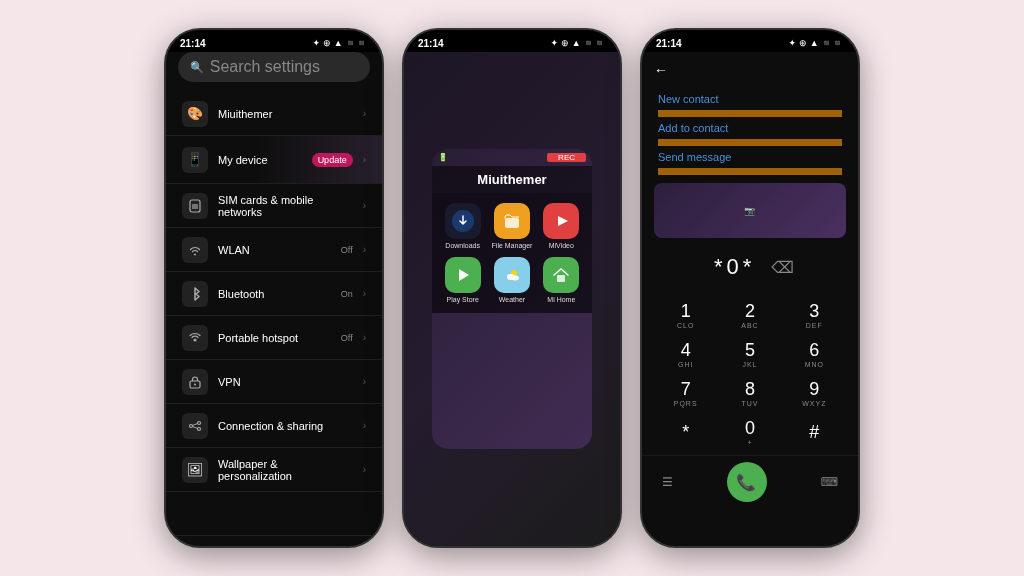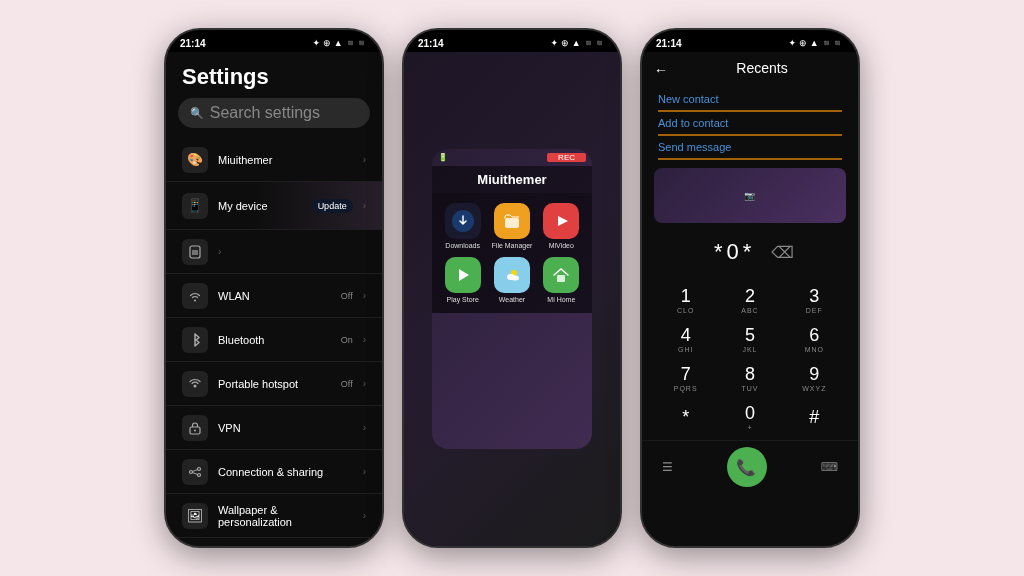--- a/index.html
+++ b/index.html
@@ -126,21 +126,21 @@
       font-weight: 500;
     }
 
     .item-subtitle {
       color: #888;
       font-size: 9px;
       margin-top: 1px;
     }
 
     .item-badge {
-      background: #0f172a;
+      background: #be185d;
       color: #fff;
       font-size: 9px;
       padding: 2px 6px;
       border-radius: 10px;
     }
 
     .item-status {
       color: #888;
       font-size: 9px;
     }
@@ -261,21 +261,21 @@
 
     .recents-actions {
       padding: 4px 16px;
     }
 
     .action-link {
       color: #4a90d9;
       font-size: 11px;
       padding: 5px 0;
       display: block;
-      border-bottom: 2px solid #a16207;
+      border-bottom: 7px solid #a16207;
     }
 
     .dial-display {
       text-align: center;
       padding: 8px;
       font-size: 22px;
       font-weight: 300;
       letter-spacing: 4px;
     }
 
@@ -349,21 +349,20 @@
     <div class="status-bar">
       <span class="status-time">21:14</span>
       <span class="status-icons">
         <span>✦</span>
         <span>⊕</span>
         <span>▲</span>
         <span>◾◾</span>
       </span>
     </div>
     <div class="screen settings-screen">
-      <div class="settings-title">Settings</div>
       <div class="search-bar">
         <span class="search-icon-small">🔍</span>
         <span class="search-text">Search settings</span>
       </div>
 
       <div class="settings-item">
         <div class="item-icon" style="background:#222;">🎨</div>
         <div class="item-content">
           <div class="item-title">Miuithemer</div>
         </div>
@@ -379,20 +378,23 @@
         <span class="item-badge" style="z-index:1;">Update</span>
         <span class="item-chevron" style="z-index:1;">›</span>
       </div>
 
       <div class="settings-item">
         <div class="item-icon" style="background:#222;">
           <svg width="14" height="14" viewBox="0 0 14 14" fill="none">
               <rect x="2" y="1" width="10" height="12" rx="2" stroke="#aaa" stroke-width="1.2"></rect>
               <rect x="4" y="5" width="6" height="5" rx="0.5" fill="#aaa" opacity="0.6"></rect>
             </svg>
+        </div>
+        <div class="item-content">
+          <div class="item-title">SIM cards &amp; mobile networks</div>
         </div>
         <span class="item-chevron">›</span>
       </div>
 
       <div class="settings-item">
         <div class="item-icon" style="background:#222;">
           <svg width="14" height="14" viewBox="0 0 14 14" fill="none">
               <path d="M7 10.5a1 1 0 1 1 0 2 1 1 0 0 1 0-2z" fill="#aaa"></path>
               <path d="M4.5 8.5C5.2 7.8 6 7.5 7 7.5s1.8.3 2.5 1" stroke="#aaa" stroke-width="1.2" fill="none" stroke-linecap="round"></path>
               <path d="M2.5 6.5C3.7 5.3 5.3 4.5 7 4.5s3.3.8 4.5 2" stroke="#aaa" stroke-width="1.2" fill="none" stroke-linecap="round"></path>
@@ -576,21 +578,20 @@
         <span>✦</span>
         <span>⊕</span>
         <span>▲</span>
         <span>◾◾</span>
       </span>
     </div>
     <div class="screen dialer-screen">
 
       <div class="dialer-header">
         <span class="dialer-back">←</span>
-        <span class="dialer-title">Recents</span>
       </div>
 
       <div class="recents-actions">
         <span class="action-link">New contact</span>
         <span class="action-link">Add to contact</span>
         <span class="action-link">Send message</span>
       </div>
 
       <div class="thumbnail-preview">
         <div style="width:100%;height:100%;background:linear-gradient(135deg,#2d1f3d,#4a3060);display:flex;align-items:center;justify-content:center;">

